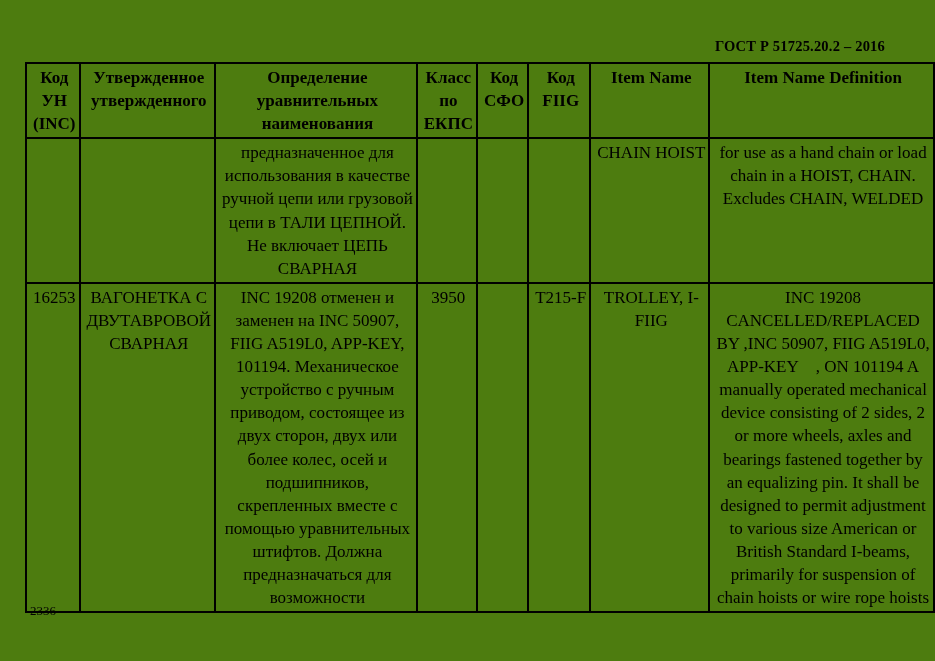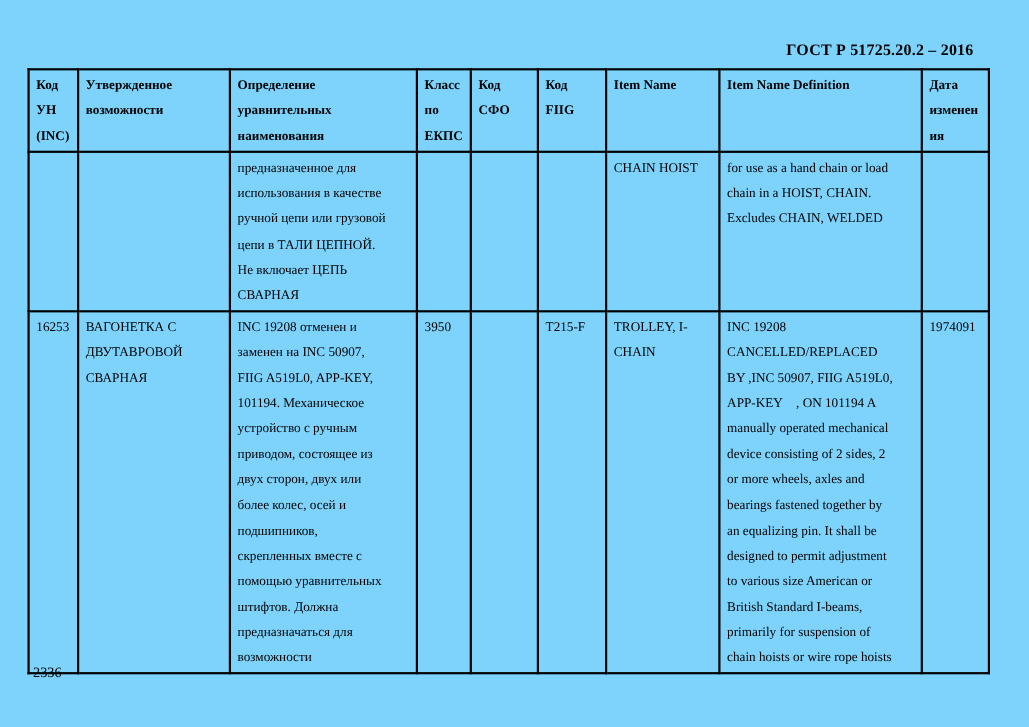--- a/index.html
+++ b/index.html
@@ -4,43 +4,43 @@
 <style>
   * { box-sizing: border-box; }
   html, body { margin: 0; padding: 0; background: #ffffff; }
   body {
     width: 935px; height: 661px;
     font-family: "Liberation Serif", serif;
     color: #000000;
     position: relative;
     overflow: hidden;
   }
-  .page { position: absolute; inset: 0; background: #7dd3fc; }
+  .page { position: absolute; inset: 0; background: #4d7c0f; }
   .doc-title {
     position: absolute;
     top: 38px;
     right: 50px;
     font-size: 14.5px;
     font-weight: bold;
     letter-spacing: 0.2px;
   }
   table.gost {
     position: absolute;
     left: 25px;
     top: 62px;
     border-collapse: collapse;
     table-layout: fixed;
     border: 2px solid #000;
   }
   table.gost th, table.gost td {
     border: 2px solid #000;
     vertical-align: top;
-    text-align: left;
+    text-align: center;
     padding: 2px 3px 2px 6px;
-    font-size: 12px;
+    font-size: 17px;
     line-height: 23.1px;
     white-space: pre;
     overflow: hidden;
   }
   table.gost th { font-weight: bold; }
   tr.header-row { height: 75px; }
   tr.row-1 { height: 140px; }
   tr.row-2 { height: 323px; }
   .page-number {
     position: absolute;
@@ -68,21 +68,21 @@
       <col style="width:103px">
       <col style="width:184px">
       <col style="width:61px">
     </colgroup>
     <thead>
       <tr class="header-row">
         <th>Код
 УН
 (INC)</th>
         <th>Утвержденное
-возможности</th>
+утвержденного</th>
         <th>Определение
 уравнительных
 наименования</th>
         <th>Класс
 по
 ЕКПС</th>
         <th>Код
 СФО</th>
         <th>Код
 FIIG</th>
@@ -128,21 +128,21 @@
 подшипников,
 скрепленных вместе с
 помощью уравнительных
 штифтов. Должна
 предназначаться для
 возможности</td>
         <td>3950</td>
         <td></td>
         <td>T215-F</td>
         <td>TROLLEY, I-
-CHAIN</td>
+FIIG</td>
         <td>INC 19208
 CANCELLED/REPLACED
 BY ,INC 50907, FIIG A519L0,
 APP-KEY&nbsp;&nbsp;&nbsp;&nbsp;, ON 101194 A
 manually operated mechanical
 device consisting of 2 sides, 2
 or more wheels, axles and
 bearings fastened together by
 an equalizing pin. It shall be
 designed to permit adjustment

